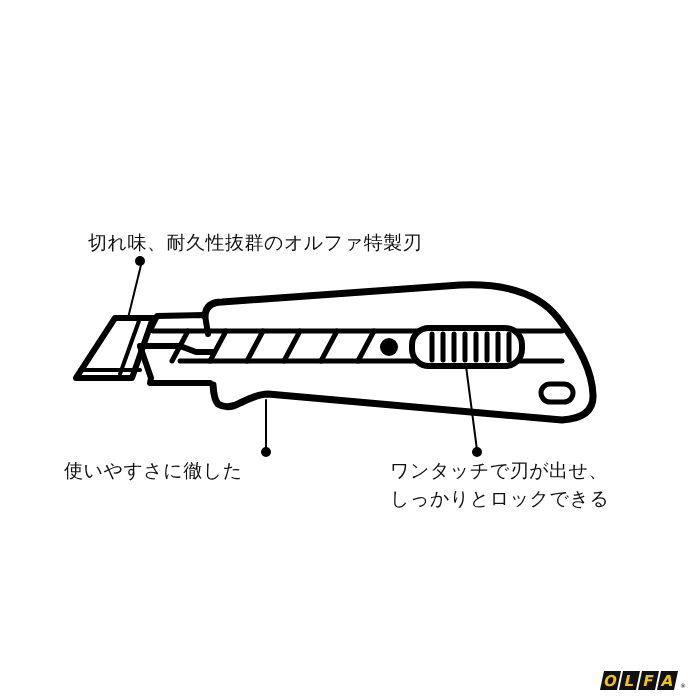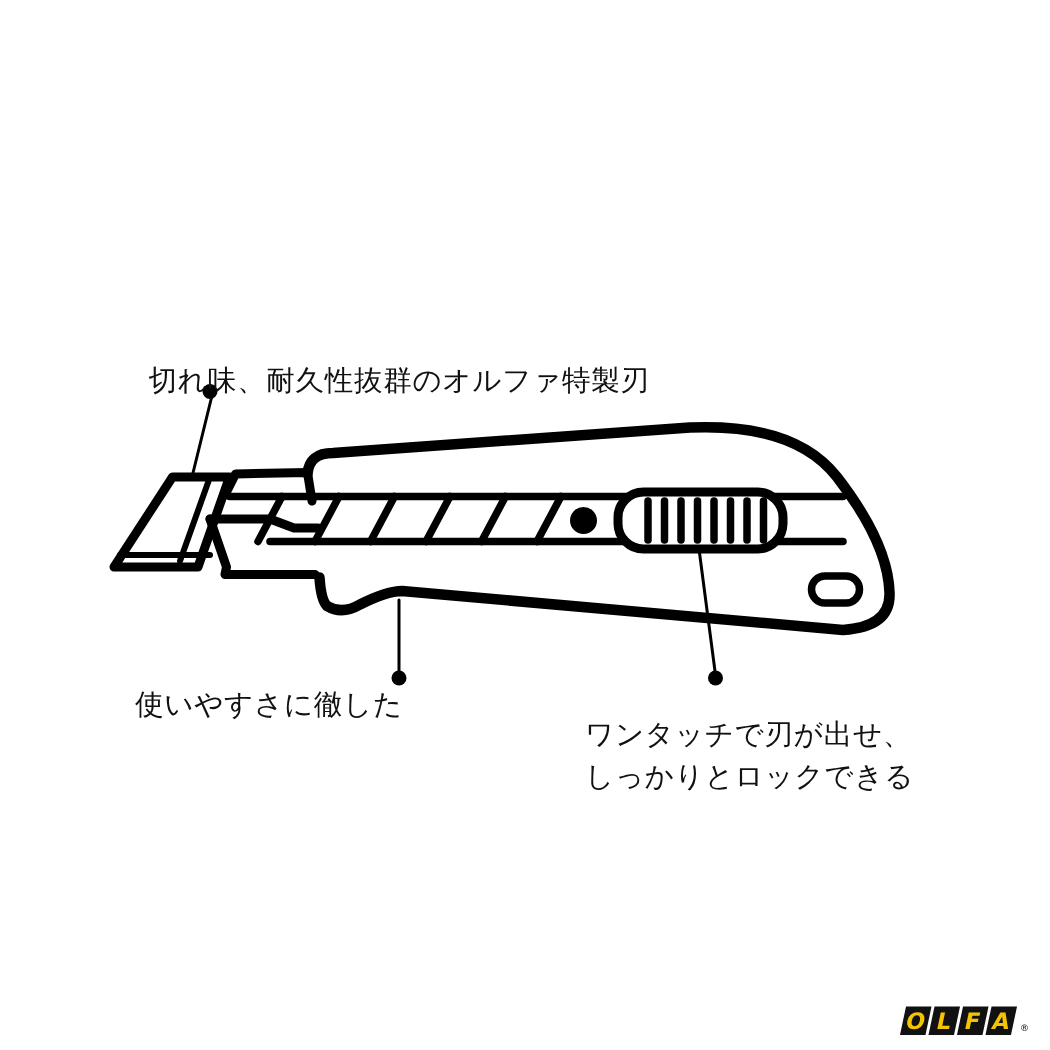--- a/index.html
+++ b/index.html
@@ -1,21 +1,21 @@
 <!DOCTYPE html>
 <html><head>
 <meta charset="utf-8">
 <style>
   html, body { margin: 0; padding: 0; background: #ffffff; }
   body { width: 700px; height: 700px; position: relative; overflow: hidden;
          font-family: "DejaVu Sans", "Liberation Sans", sans-serif; color: #111; }
   .label { position: absolute; font-size: 19px; line-height: 28px; white-space: nowrap; letter-spacing: 0.5px; }
-  #label-blade { left: 99px; top: 228px; margin-top: 12px; }
-  #label-design { left: 90px; top: 456px; }
-  #label-lock { left: 390px; top: 476px; }
+  #label-blade { left: 88px; top: 228px; }
+  #label-design { left: 64px; top: 456px; }
+  #label-lock { left: 390px; top: 456px; }
   svg.art { position: absolute; left: 0; top: 0; }
   .logo { position: absolute; left: 602px; top: 671px; display: flex; gap: 2px; align-items: flex-end; }
   .logo .tile { width: 17px; height: 19px; background: #111; display: flex; align-items: center; justify-content: center;
                 transform: skewX(-12deg); }
   .logo .tile span { color: #f5c400; font-weight: bold; font-size: 15px; font-family: "DejaVu Sans", sans-serif; transform: skewX(0deg); }
   .logo .reg { font-size: 6px; color: #111; margin-left: 2px; margin-bottom: 1px; }
 </style>
 </head>
 <body>
 

